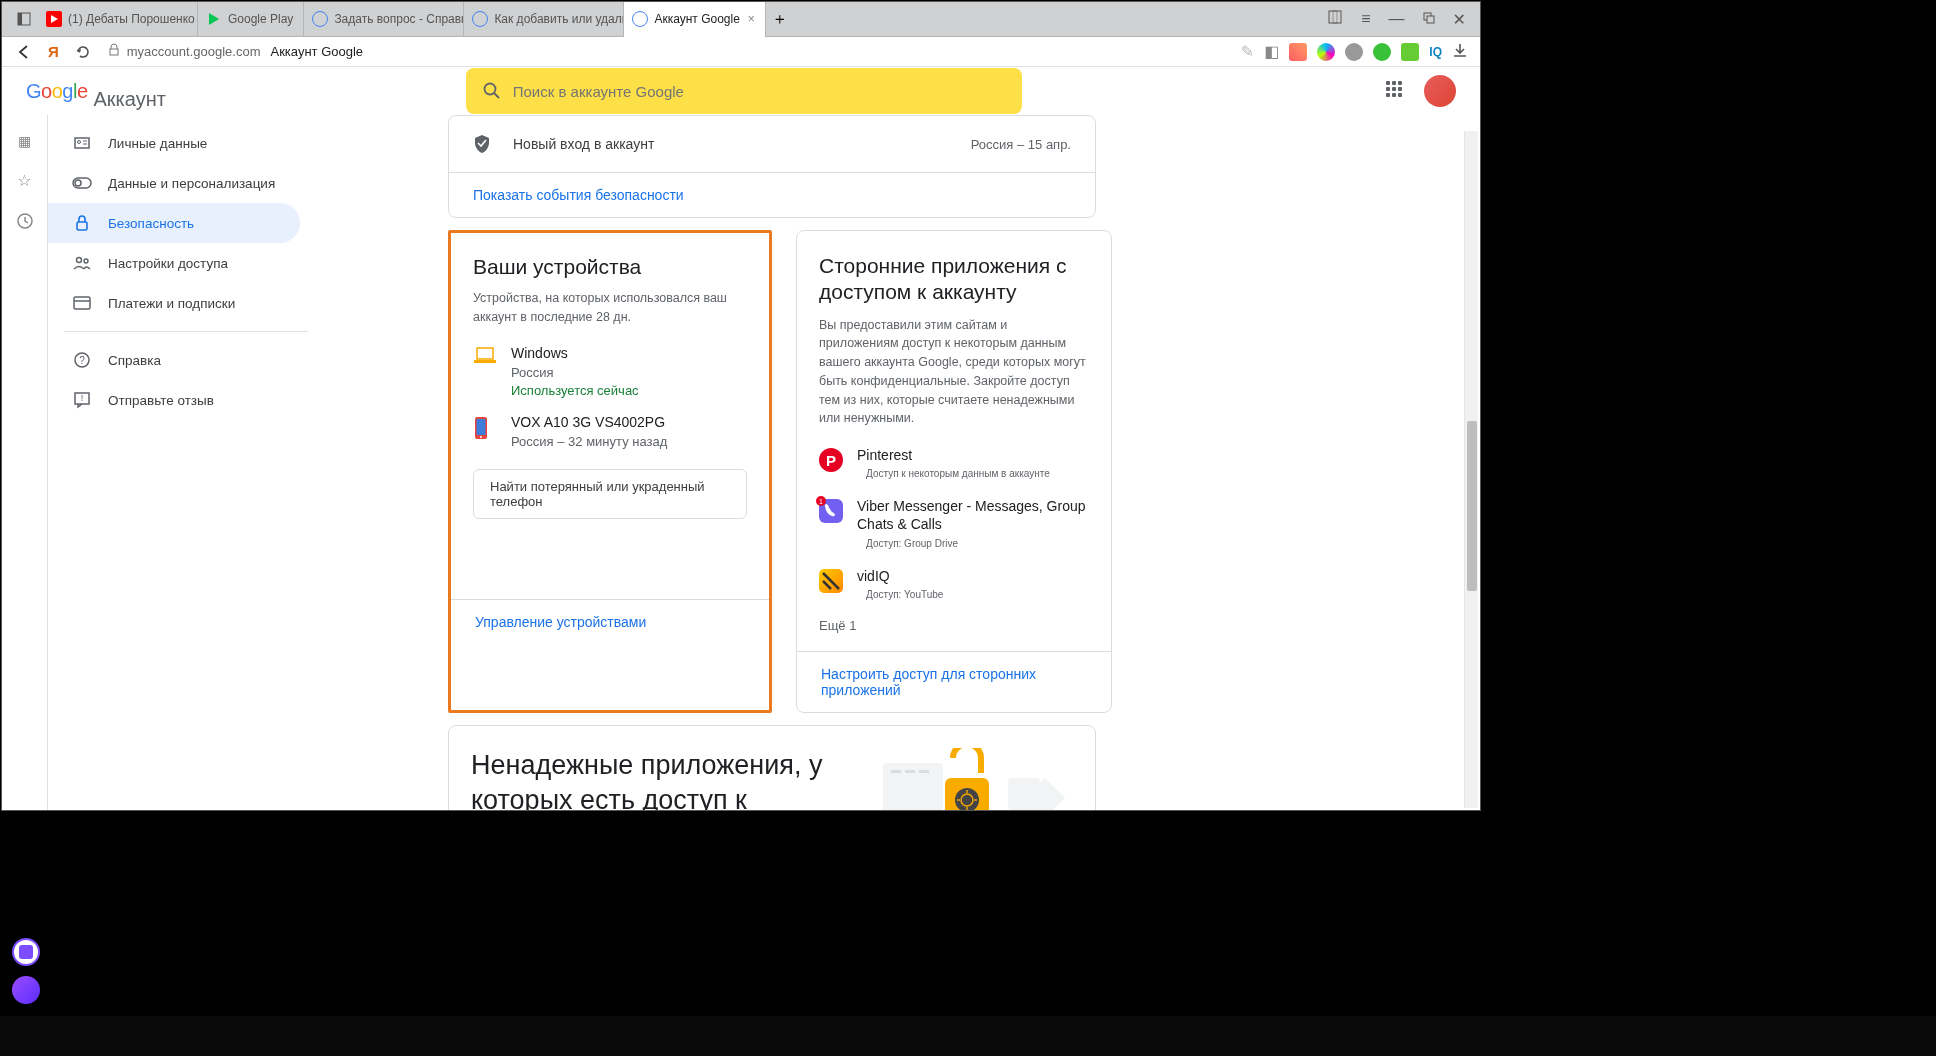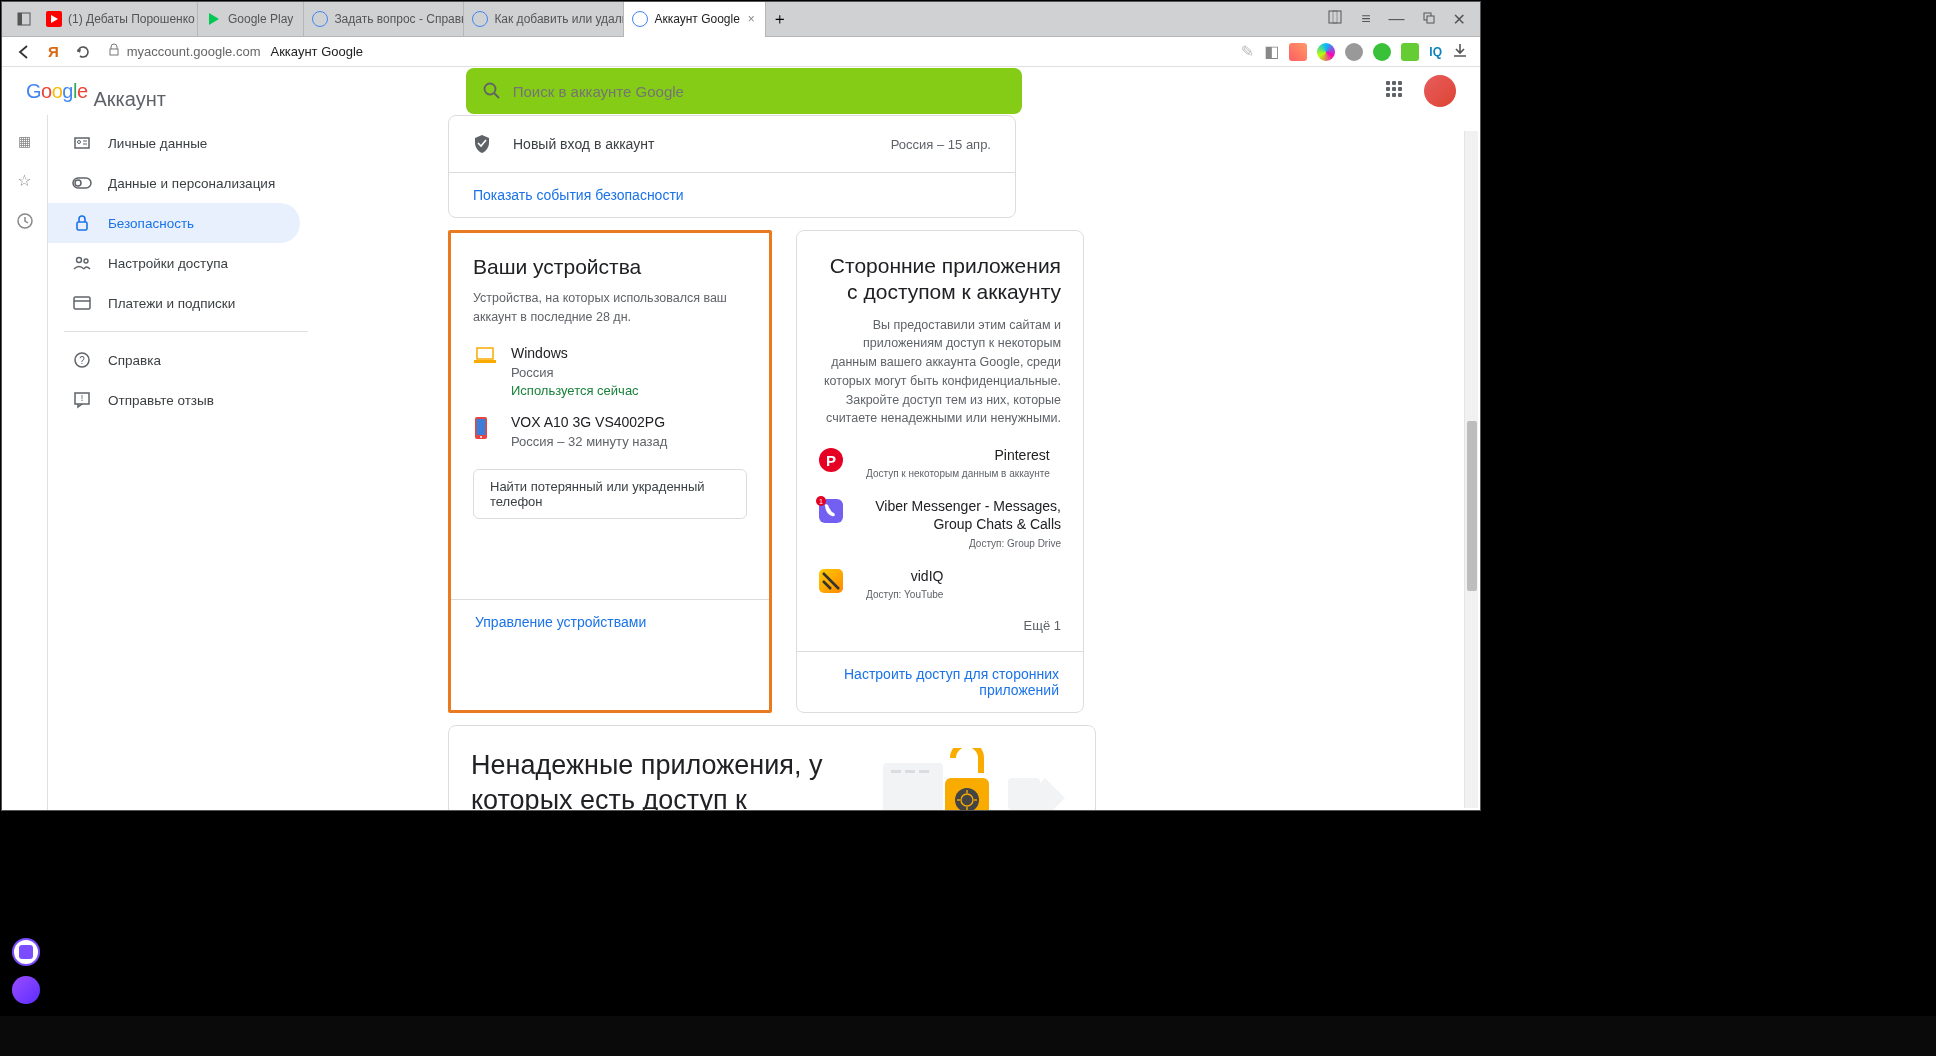--- a/index.html
+++ b/index.html
@@ -20,44 +20,44 @@
 .url { display: flex; align-items: center; font-size: 13px; color: #666; }
 .url .lock { margin-right: 6px; }
 .url .title { color: #222; margin-left: 10px; }
 .addr-right { margin-left: auto; display: flex; gap: 10px; align-items: center; }
 .ext { width: 18px; height: 18px; border-radius: 3px; }
 .content { position: relative; height: calc(100% - 65px); background: #fff; }
 .gbar { height: 48px; display: flex; align-items: center; padding: 0 24px; }
 .glogo { font-size: 20px; font-weight: 500; letter-spacing: -0.5px; }
 .glogo .b { color: #4285F4; } .glogo .r { color: #EA4335; } .glogo .y { color: #FBBC05; } .glogo .g { color: #34A853; }
 .gacc { font-size: 20px; color: #5f6368; margin-left: 6px; margin-top: 16px; }
-.gsearch { margin-left: 300px; width: 556px; height: 46px; background: #84cc16; border-radius: 8px; display: flex; align-items: center; padding: 0 16px; }
+.gsearch { margin-left: 300px; width: 556px; height: 46px; background: #fde047; border-radius: 8px; display: flex; align-items: center; padding: 0 16px; }
 .gsearch input { border: none; background: transparent; outline: none; font-size: 15px; color: #5f6368; width: 100%; margin-left: 12px; }
 .gbar-right { margin-left: auto; display: flex; align-items: center; gap: 18px; }
 .apps-ico { width: 20px; height: 20px; display: grid; grid-template-columns: repeat(3,4px); grid-template-rows: repeat(3,4px); gap: 2px; }
 .apps-ico div { background: #5f6368; border-radius: 1px; }
 .avatar { width: 32px; height: 32px; border-radius: 50%; background: linear-gradient(135deg,#e85d5d,#d43); }
 .page-body { display: flex; height: calc(100% - 48px); }
 .left-rail { width: 46px; background: #fff; border-right: 1px solid #e0e0e0; display: flex; flex-direction: column; align-items: center; padding-top: 18px; gap: 22px; color: #888; }
 .sidebar { width: 260px; padding: 8px 0; }
 .sb-item { display: flex; align-items: center; height: 40px; padding: 0 12px 0 24px; font-size: 13.5px; color: #3c4043; border-radius: 0 22px 22px 0; margin-right: 8px; cursor: pointer; }
 .sb-item.active { background: #e8f0fe; color: #1a73e8; }
 .sb-item .ic { width: 20px; height: 20px; margin-right: 16px; display: flex; align-items: center; justify-content: center; }
 .sb-sep { height: 1px; background: #e0e0e0; margin: 8px 0 8px 16px; }
 .main { flex: 1; padding: 0 16px 16px 140px; overflow-y: auto; }
-.topcard { width: 568px; background: #fff; border: 1px solid #dadce0; border-radius: 8px; margin-bottom: 12px; }
+.topcard { width: 648px; background: #fff; border: 1px solid #dadce0; border-radius: 8px; margin-bottom: 12px; }
 .row-event { display: flex; align-items: center; padding: 18px 24px; }
 .row-event .shield { width: 20px; height: 20px; margin-right: 20px; color: #5f6368; }
 .row-event .etxt { font-size: 14px; color: #3c4043; flex: 1; }
 .row-event .eright { font-size: 13px; color: #5f6368; }
 .card-link { padding: 14px 24px; border-top: 1px solid #dadce0; font-size: 14px; color: #1a73e8; }
 .twocols { display: flex; gap: 24px; margin-bottom: 12px; }
 .card { background: #fff; border: 1px solid #dadce0; border-radius: 8px; }
 .card.left { width: 324px; }
-.card.right { width: 288px; text-align: right; }
+.card.right { width: 316px; }
 .card.left.hl { border: 3px solid #ea7a1f; border-radius: 2px; }
 .card-pad { padding: 22px 22px 18px; }
 .card-title { font-size: 21px; color: #202124; font-weight: 400; margin-bottom: 10px; }
 .card-sub { font-size: 12.5px; color: #5f6368; line-height: 1.5; margin-bottom: 18px; }
 .dev { display: flex; gap: 16px; margin-bottom: 16px; }
 .dev-ic { width: 22px; height: 16px; margin-top: 2px; }
 .dev-name { font-size: 14px; color: #202124; margin-bottom: 4px; }
 .dev-loc { font-size: 13px; color: #5f6368; margin-bottom: 3px; }
 .dev-now { font-size: 13px; color: #188038; }
 .dev-when { font-size: 13px; color: #5f6368; }

